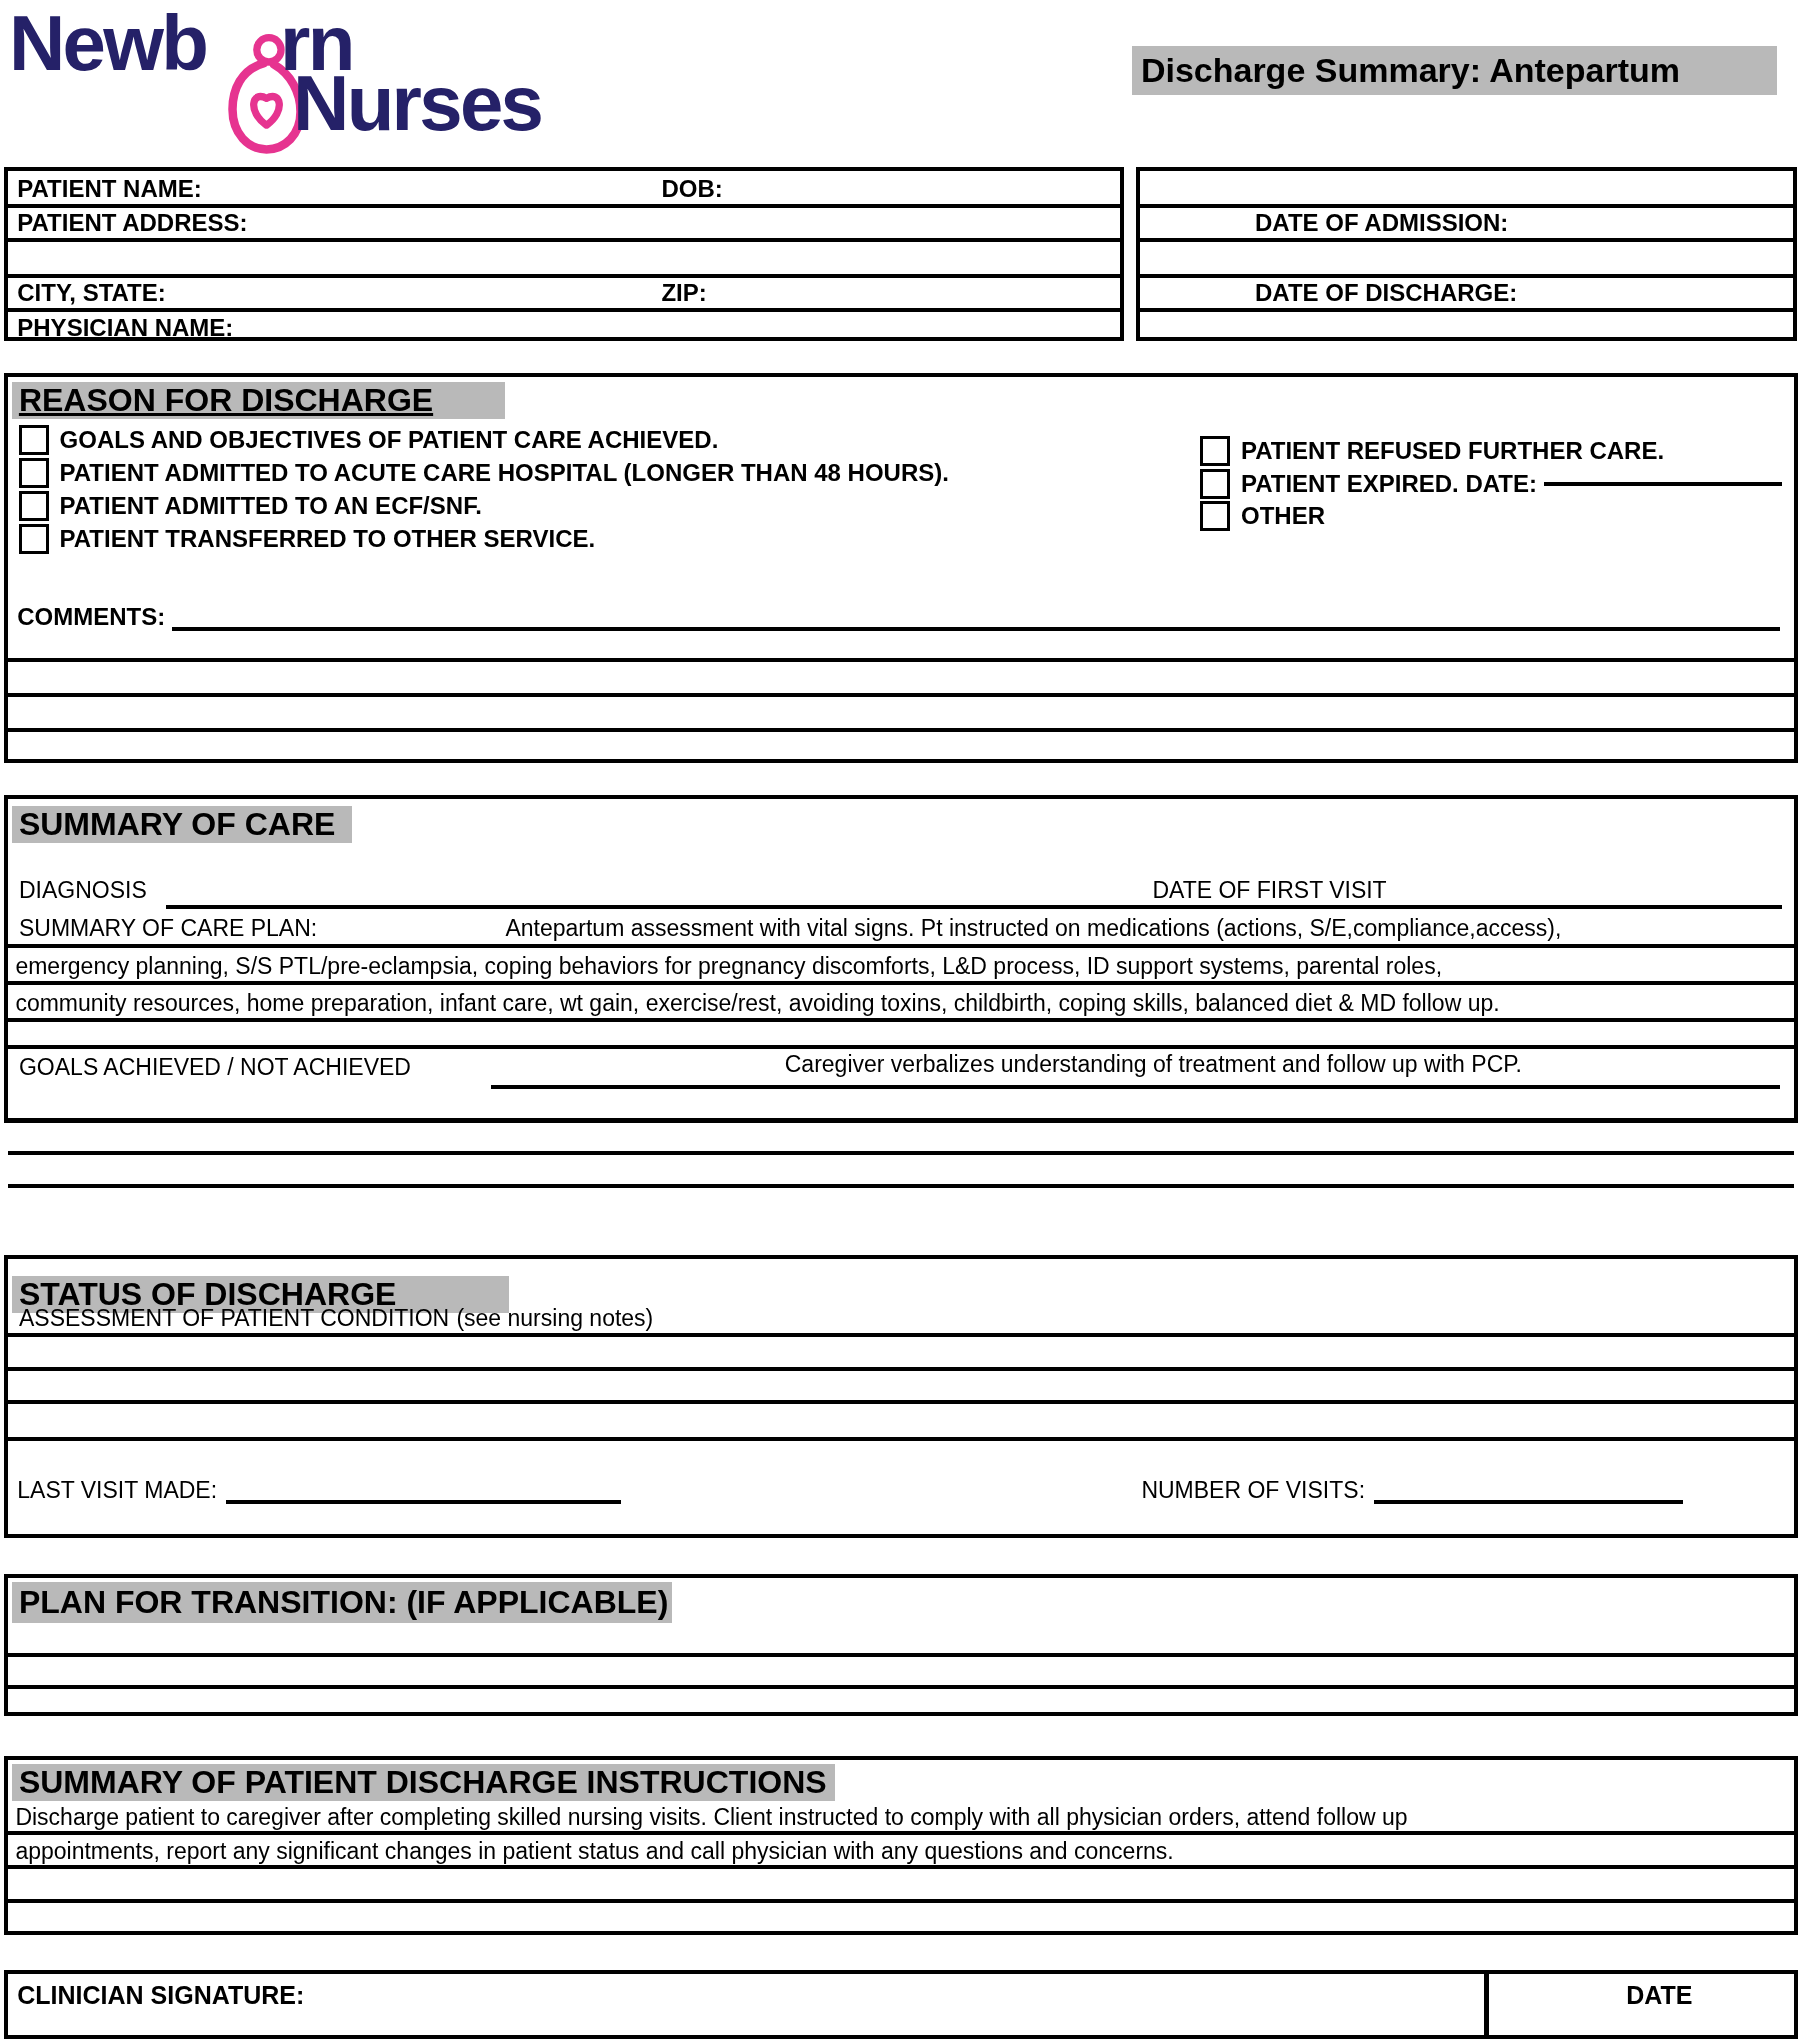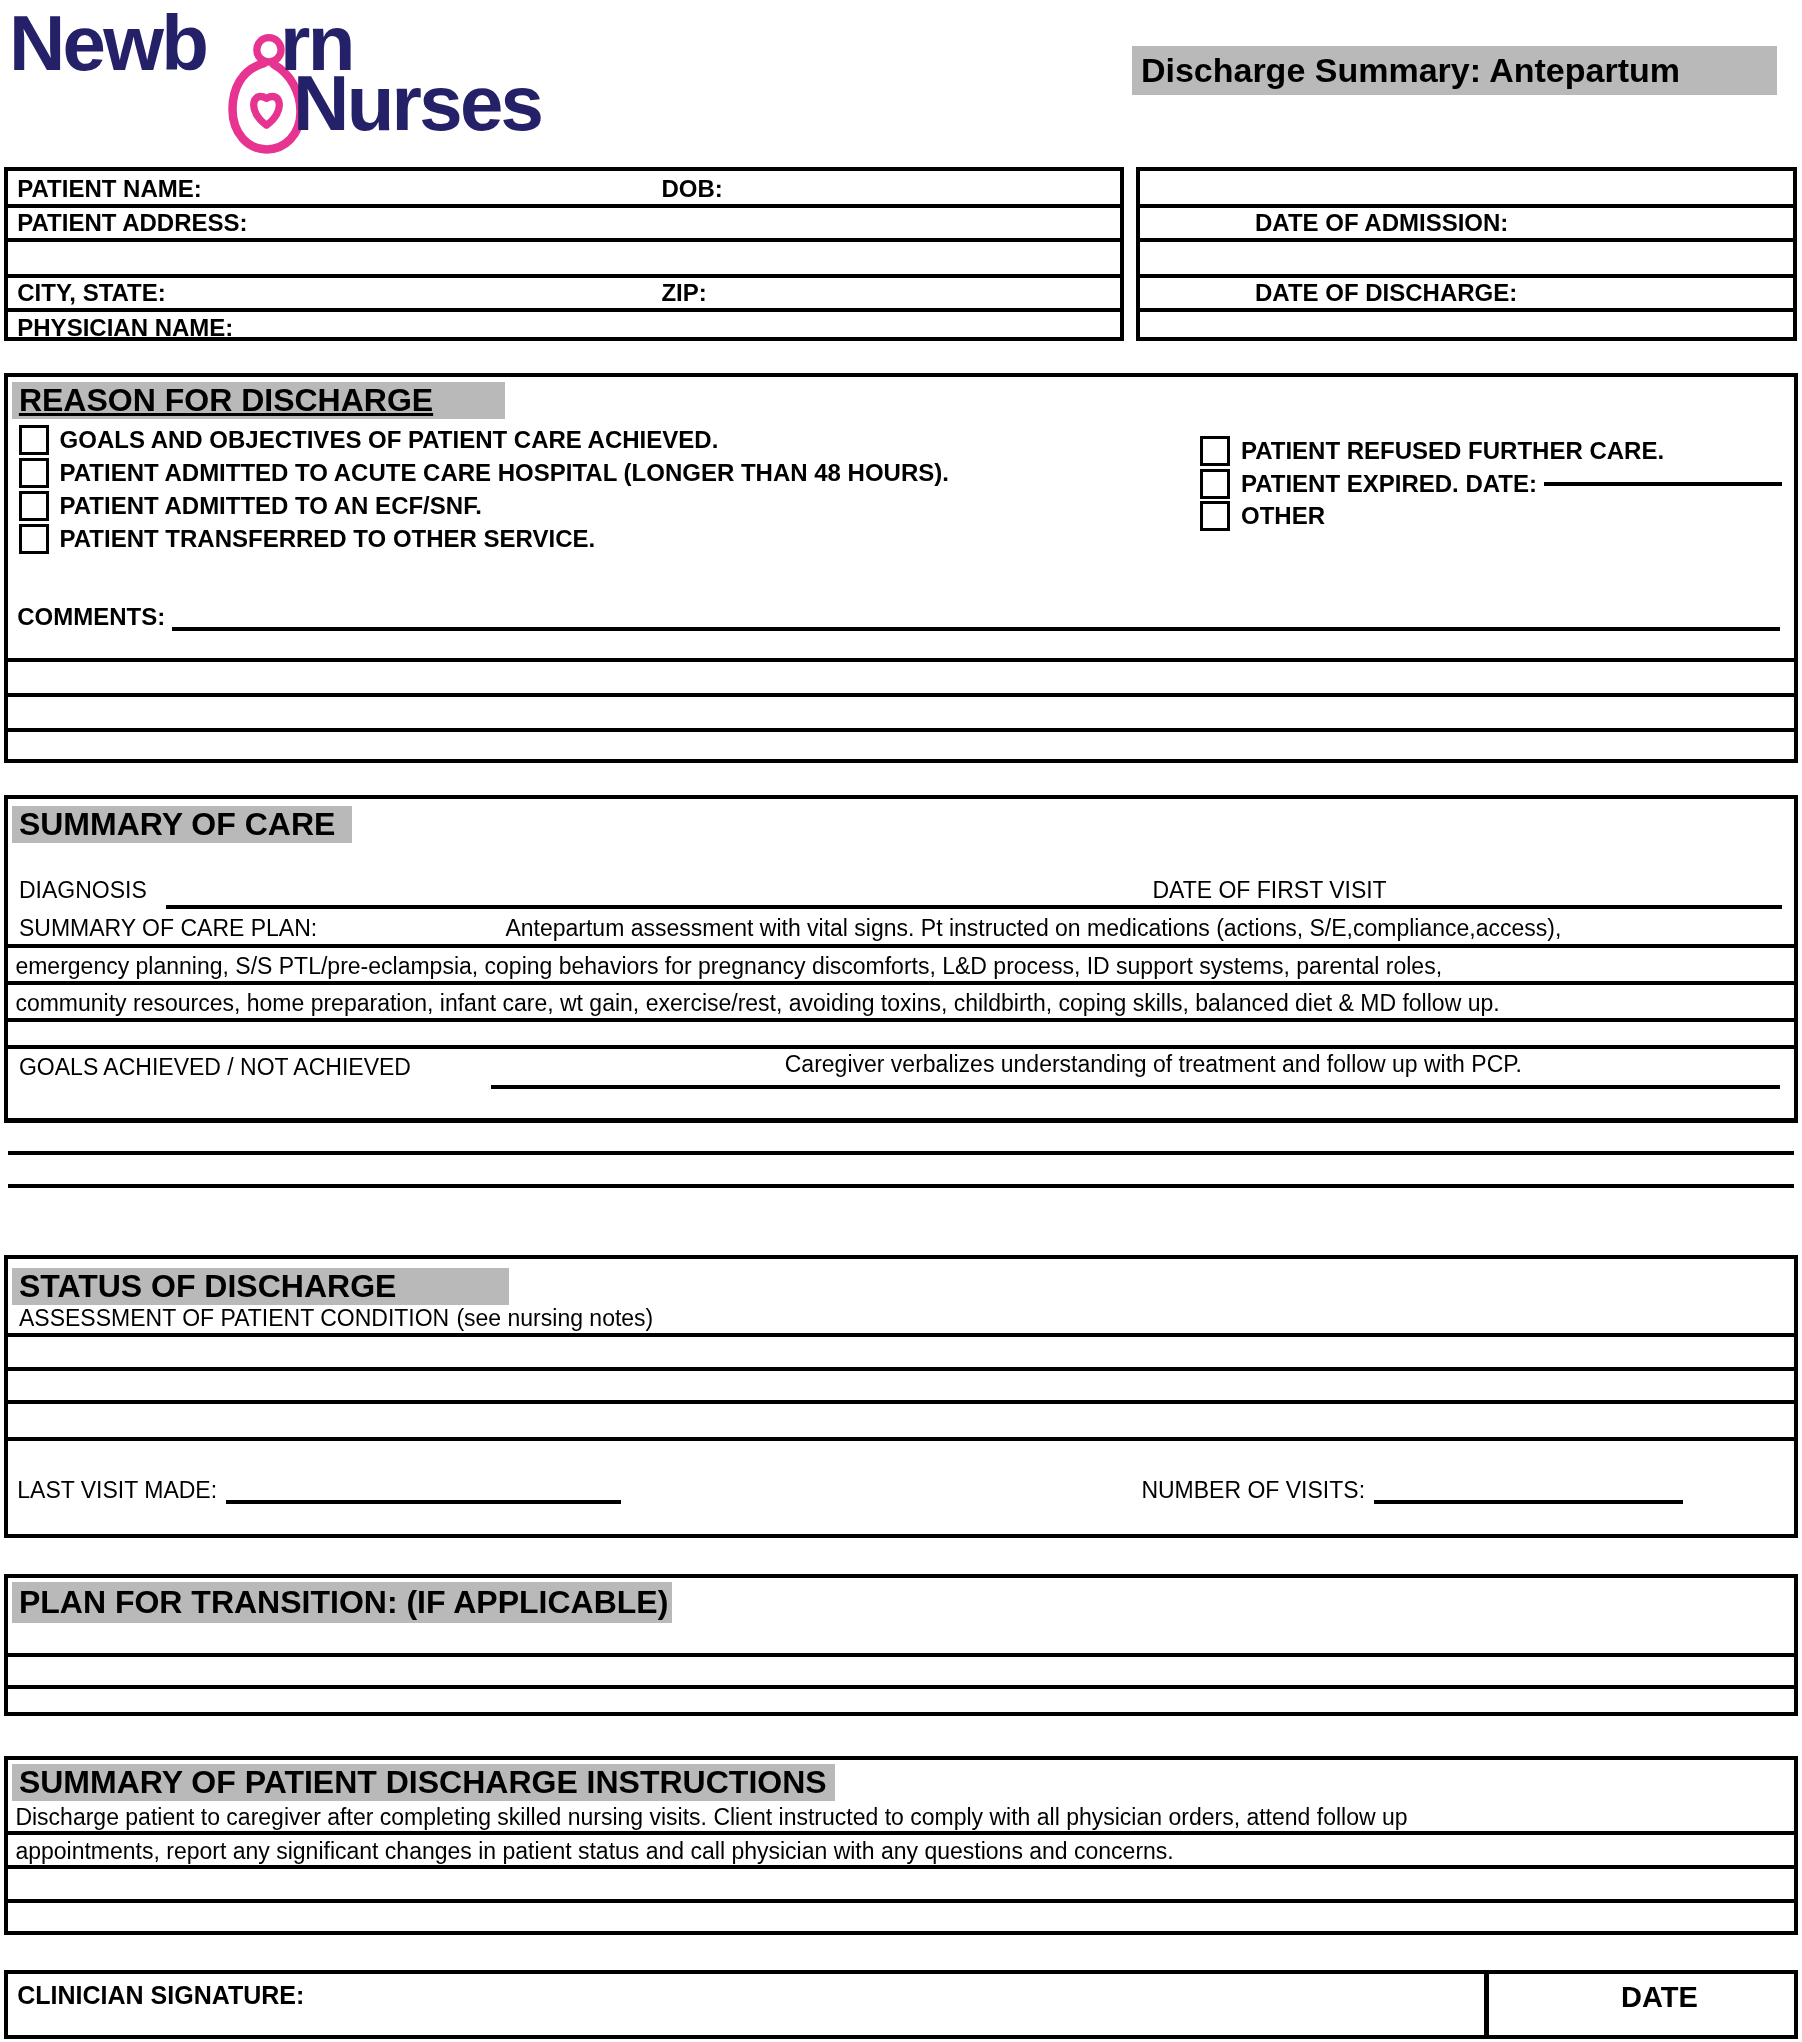--- a/index.html
+++ b/index.html
@@ -141,21 +141,21 @@
     <div class="hline" style="top:246px;"></div>
     <span class="lbl-n" style="left:10.6px;top:255px;">GOALS ACHIEVED / NOT ACHIEVED</span>
     <div class="abs" style="left:483px;right:14px;top:252px;font-size:23px;text-align:center;padding-bottom:7px;border-bottom:4.4px solid #000;">Caregiver verbalizes understanding of treatment and follow up with PCP.</div>
 
     <div class="hline" style="top:319px;"></div>
     <div class="hline" style="top:352px;"></div>
     <div class="hline" style="top:385px;"></div>
   </div>
 
   <div class="box" style="left:4.4px;top:1255px;width:1794px;height:283px;">
-    <div class="grayhead" style="left:3.5px;top:9px;width:497px;height:37px;">STATUS OF DISCHARGE</div>
+    <div class="grayhead" style="left:3.5px;top:17px;width:497px;height:37px;">STATUS OF DISCHARGE</div>
 
     <span class="lbl-n" style="left:10.6px;top:46px;">ASSESSMENT OF PATIENT CONDITION</span>
     <span class="lbl-n" style="left:448px;top:46px;">(see nursing notes)</span>
 
     <div class="hline" style="top:74px;"></div>
     <div class="hline" style="top:108px;"></div>
     <div class="hline" style="top:141px;"></div>
     <div class="hline" style="top:178px;"></div>
 
     <div class="flex-end" style="left:8.9px;top:213px;height:32px;">
@@ -180,18 +180,18 @@
     <div class="hline" style="top:71px;"></div>
     <span class="body-text" style="left:7px;top:78px;">appointments, report any significant changes in patient status and call physician with any questions and concerns.</span>
     <div class="hline" style="top:105px;"></div>
     <div class="hline" style="top:139px;"></div>
   </div>
 
   <div class="box" style="left:4.4px;top:1970px;width:1794px;height:69px;">
     <span class="lbl" style="left:8.9px;top:7px;font-size:25px;">CLINICIAN SIGNATURE:</span>
     <div class="abs" style="left:284px;top:0;width:1188px;height:60px;"></div>
     <div class="vline" style="left:1476px;top:0;bottom:0;"></div>
-    <div class="abs" style="left:1481px;right:0;top:7px;text-align:center;font-size:29px;font-weight:bold;">DATE</div>
+    <div class="abs" style="left:1481px;right:0;top:7px;text-align:center;font-size:25px;font-weight:bold;">DATE</div>
     <div class="abs" style="left:1481px;right:0;top:35px;height:25px;"></div>
   </div>
 
 </div>
 
 
 </body></html>

